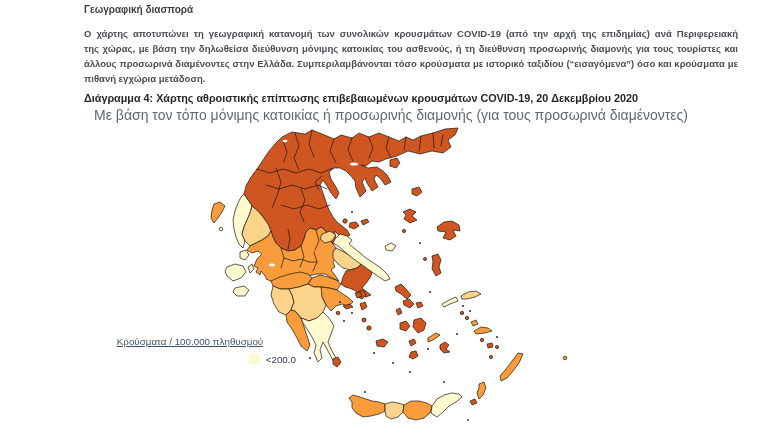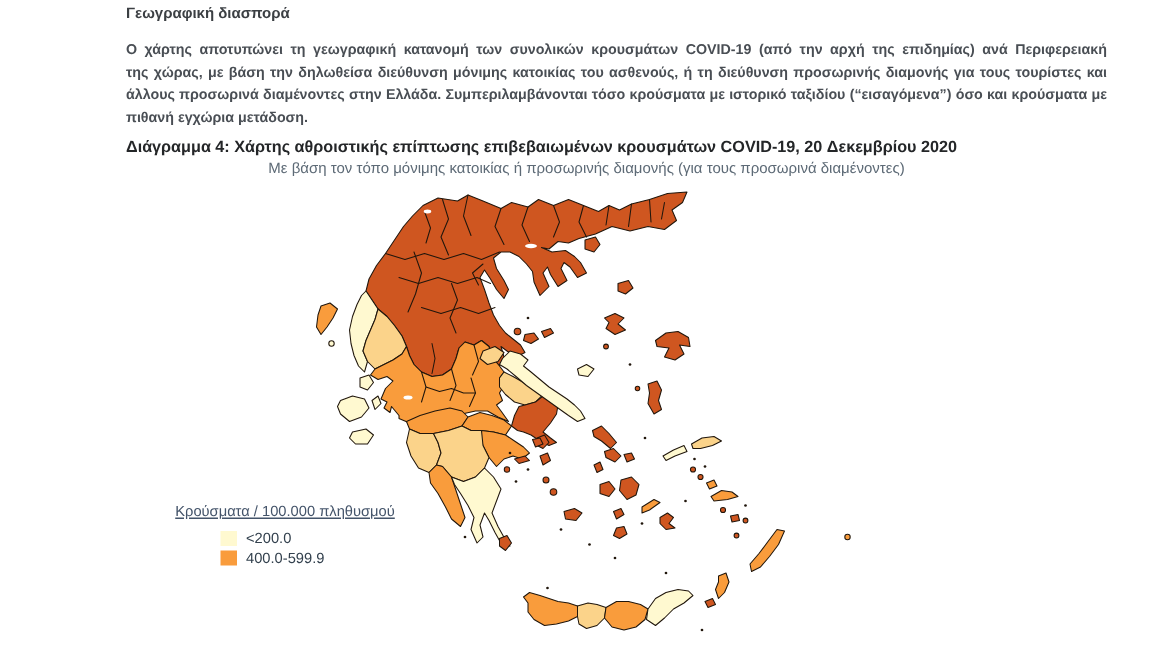--- a/index.html
+++ b/index.html
@@ -5,26 +5,26 @@
   html,body{margin:0;padding:0;background:#fff;}
   .page{position:relative;width:770px;height:433px;background:#ffffff;overflow:hidden;
         font-family:"Liberation Sans","DejaVu Sans",sans-serif;}
   .heading{position:absolute;left:84px;top:4px;font-size:10px;font-weight:bold;color:#3b3f43;}
   .para{position:absolute;left:84px;top:26px;width:654px;font-size:9.5px;color:#494e54;}
   .para .jline{height:15px;line-height:15px;text-align:justify;text-align-last:justify;overflow:hidden;font-weight:bold;}
   .para .jline.last{text-align-last:left;}
   .fig-title{position:absolute;left:84px;top:92px;width:614px;text-align:left;
              font-size:10.8px;font-weight:bold;color:#242628;}
   .fig-subtitle{position:absolute;left:84px;top:107px;width:614px;text-align:center;
-                font-size:10px;color:#5d6a76;}
+                font-size:14px;color:#5d6a76;}
   .map-svg{position:absolute;left:0;top:0;}
   .legend{position:absolute;left:84px;top:336px;width:212px;}
   .legend-title{text-align:center;font-size:9.8px;color:#44546a;line-height:11.5px;text-decoration:underline;}
   .legend-items{margin-top:5px;}
-  .legend-item{display:flex;align-items:center;height:13px;padding-left:63px;}
+  .legend-item{display:flex;align-items:center;height:13px;padding-left:63px;justify-content:flex-end;}
   .swatch{display:inline-block;width:11px;height:10px;margin-right:6px;flex:0 0 11px;}
   .legend-label{font-size:9.8px;color:#33414e;white-space:nowrap;}
 </style>
 </head>
 <body>
 
 <div class="page">
 
   <div class="heading">Γεωγραφική διασπορά</div>
 
@@ -167,20 +167,16 @@
 
   <div class="legend">
     <div class="legend-title">
       <div>Κρούσματα / 100.000 πληθυσμού</div>
     </div>
     <div class="legend-items">
       <div class="legend-item">
         <span class="swatch" style="background: rgb(255, 249, 208);"></span>
         <span class="legend-label">&lt;200.0</span>
       </div>
-      <div class="legend-item">
-        <span class="swatch" style="background: rgb(249, 156, 60);"></span>
-        <span class="legend-label">400.0-599.9</span>
-      </div>
     </div>
   </div>
 
 </div>
 
 </body></html>

